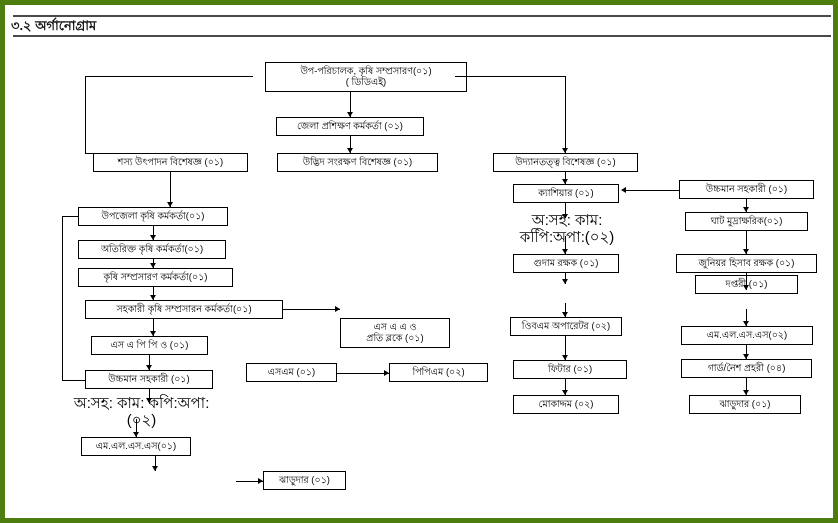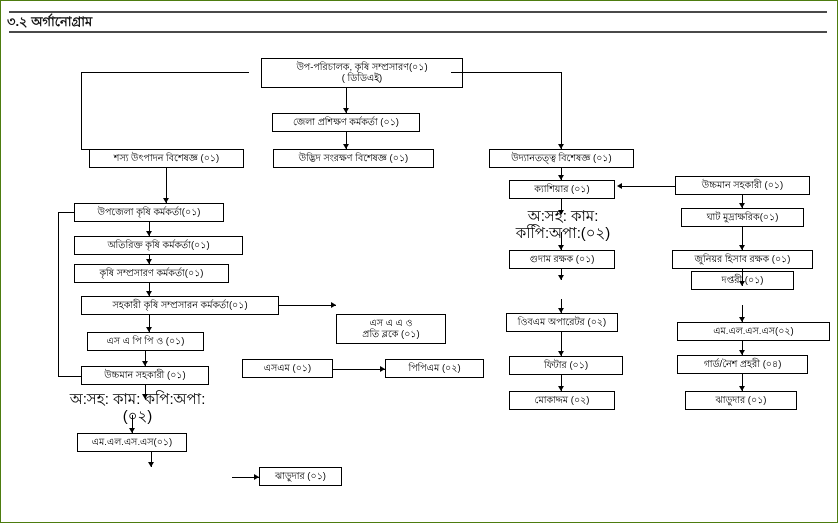--- a/index.html
+++ b/index.html
@@ -11,21 +11,21 @@
     height: 523px;
     background: #ffffff;
     font-family: "Liberation Sans", sans-serif;
     color: #000000;
     overflow: hidden;
   }
   #page {
     position: relative;
     width: 838px;
     height: 523px;
-    border: 1px solid #4d7c0f;
+    border: 5px solid #4d7c0f;
     box-sizing: border-box;
     background: #ffffff;
   }
   .title-bar {
     position: absolute;
     left: 8px;
     top: 10px;
     width: 818px;
     height: 22px;
     border-top: 2px solid #4a4a4a;
@@ -132,29 +132,29 @@
   <div class="node" style="left:508px; top:390px; width:106px; height:19px;">মোকাদ্দম (০২)</div>
 
   <div class="node" style="left:674px; top:175px; width:135px; height:19px;">উচ্চমান সহকারী  (০১)</div>
 
   <div class="node" style="left:680px; top:207px; width:123px; height:19px;">ঘাট মুদ্রাক্ষরিক(০১)</div>
 
   <div class="node" style="left:671px; top:249px; width:141px; height:19px;">জুনিয়র হিসাব রক্ষক (০১)</div>
 
   <div class="node" style="left:690px; top:270px; width:103px; height:19px;">দপ্তরী (০১)</div>
 
-  <div class="node" style="left:676px; top:321px; width:153px; height:19px;">এম.এল.এস.এস(০২)</div>
+  <div class="node" style="left:676px; top:321px; width:132px; height:19px;">এম.এল.এস.এস(০২)</div>
 
   <div class="node" style="left:676px; top:354px; width:131px; height:19px;">গার্ড/নৈশ প্রহরী (০৪)</div>
 
   <div class="node" style="left:684px; top:390px; width:112px; height:19px;">ঝাড়ুদার (০১)</div>
 
   <div class="node" style="left:73px; top:202px; width:150px; height:19px;">উপজেলা কৃষি কর্মকর্তা(০১)</div>
 
-  <div class="node" style="left:73px; top:235px; width:169px; height:19px;">অতিরিক্ত কৃষি কর্মকর্তা(০১)</div>
+  <div class="node" style="left:73px; top:235px; width:148px; height:19px;">অতিরিক্ত কৃষি কর্মকর্তা(০১)</div>
 
   <div class="node" style="left:73px; top:263px; width:155px; height:19px;">কৃষি সম্প্রসারণ কর্মকর্তা(০১)</div>
 
   <div class="node" style="left:80px; top:295px; width:198px; height:19px;">সহকারী কৃষি সম্প্রসারন কর্মকর্তা(০১)</div>
 
   <div class="node" style="left:335px; top:313px; width:110px; height:30px;">এস এ এ ও
 প্রতি ব্লকে  (০১)</div>
 
   <div class="node" style="left:86px; top:331px; width:117px; height:19px;">এস এ পি পি ও (০১)</div>
 

